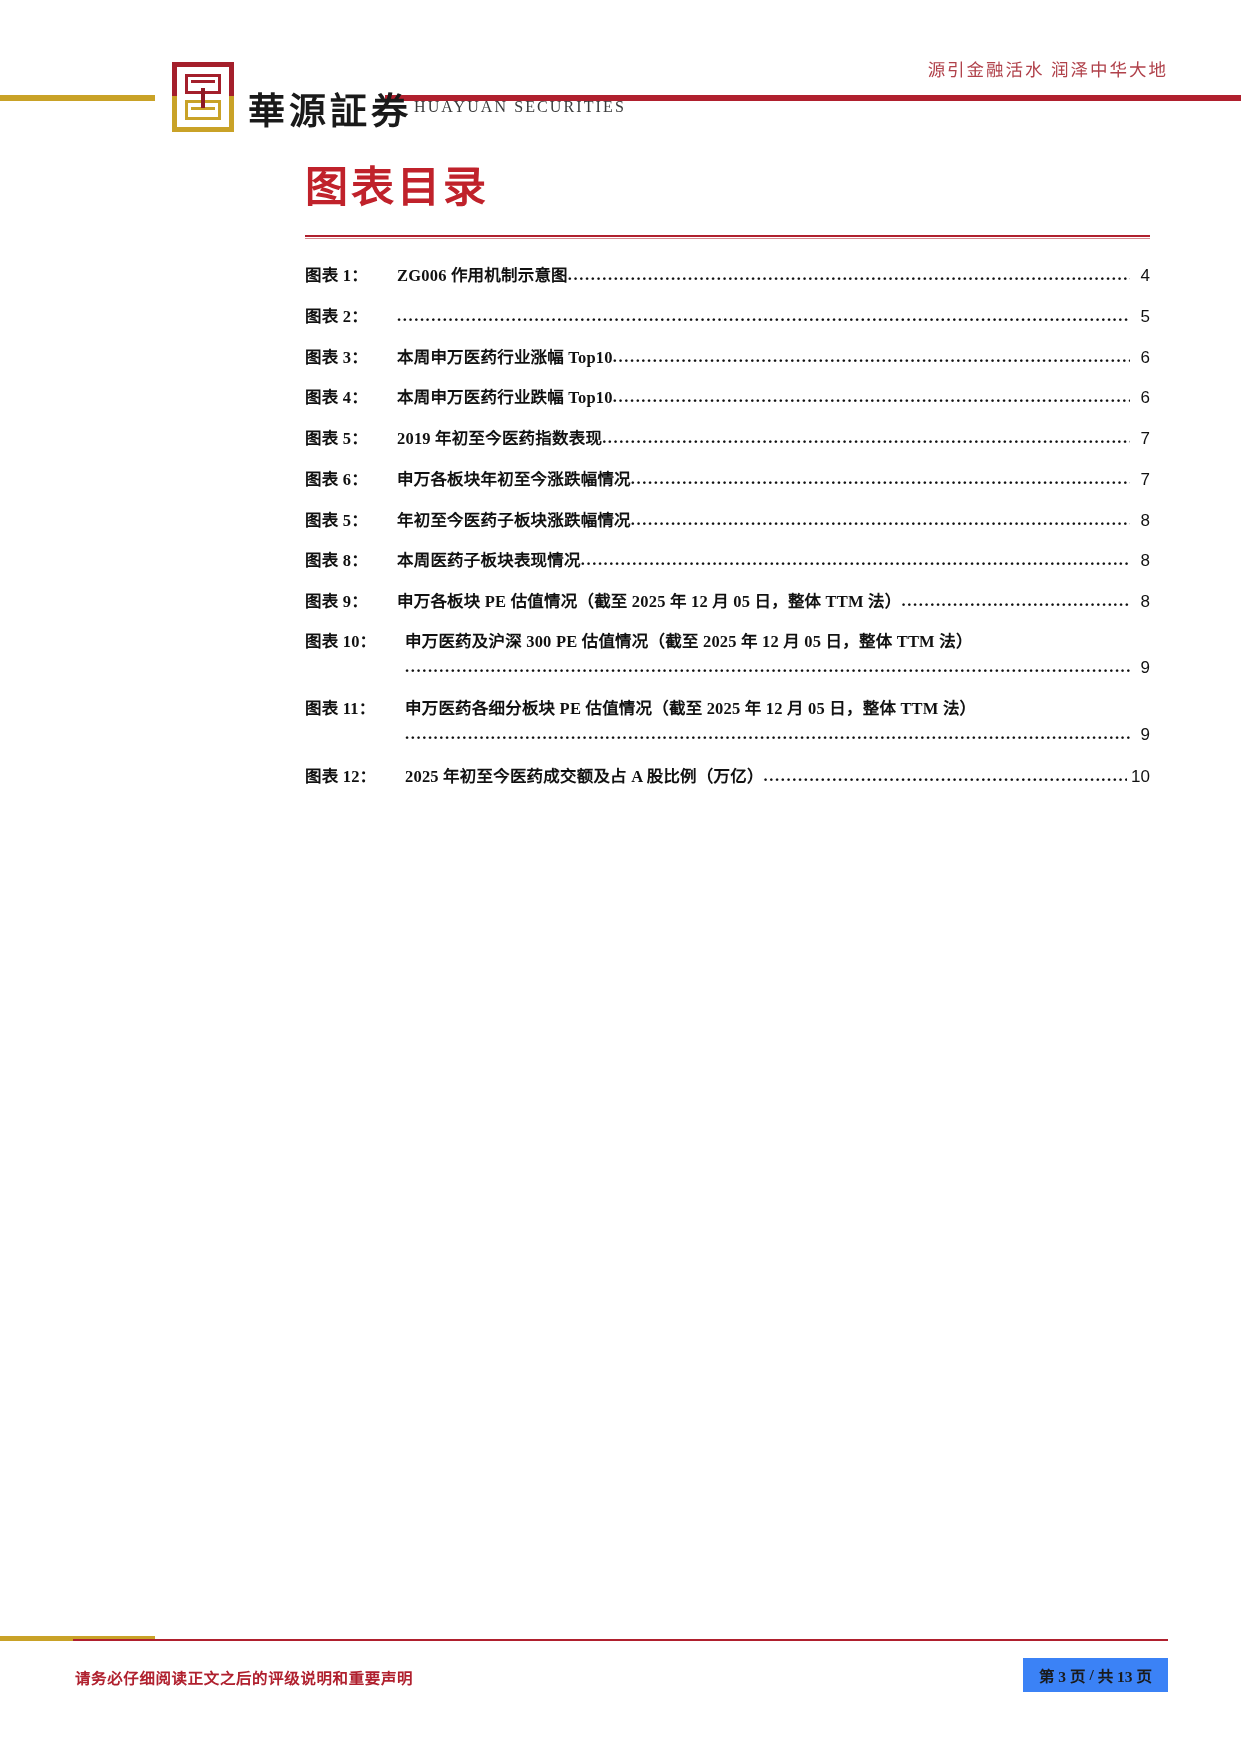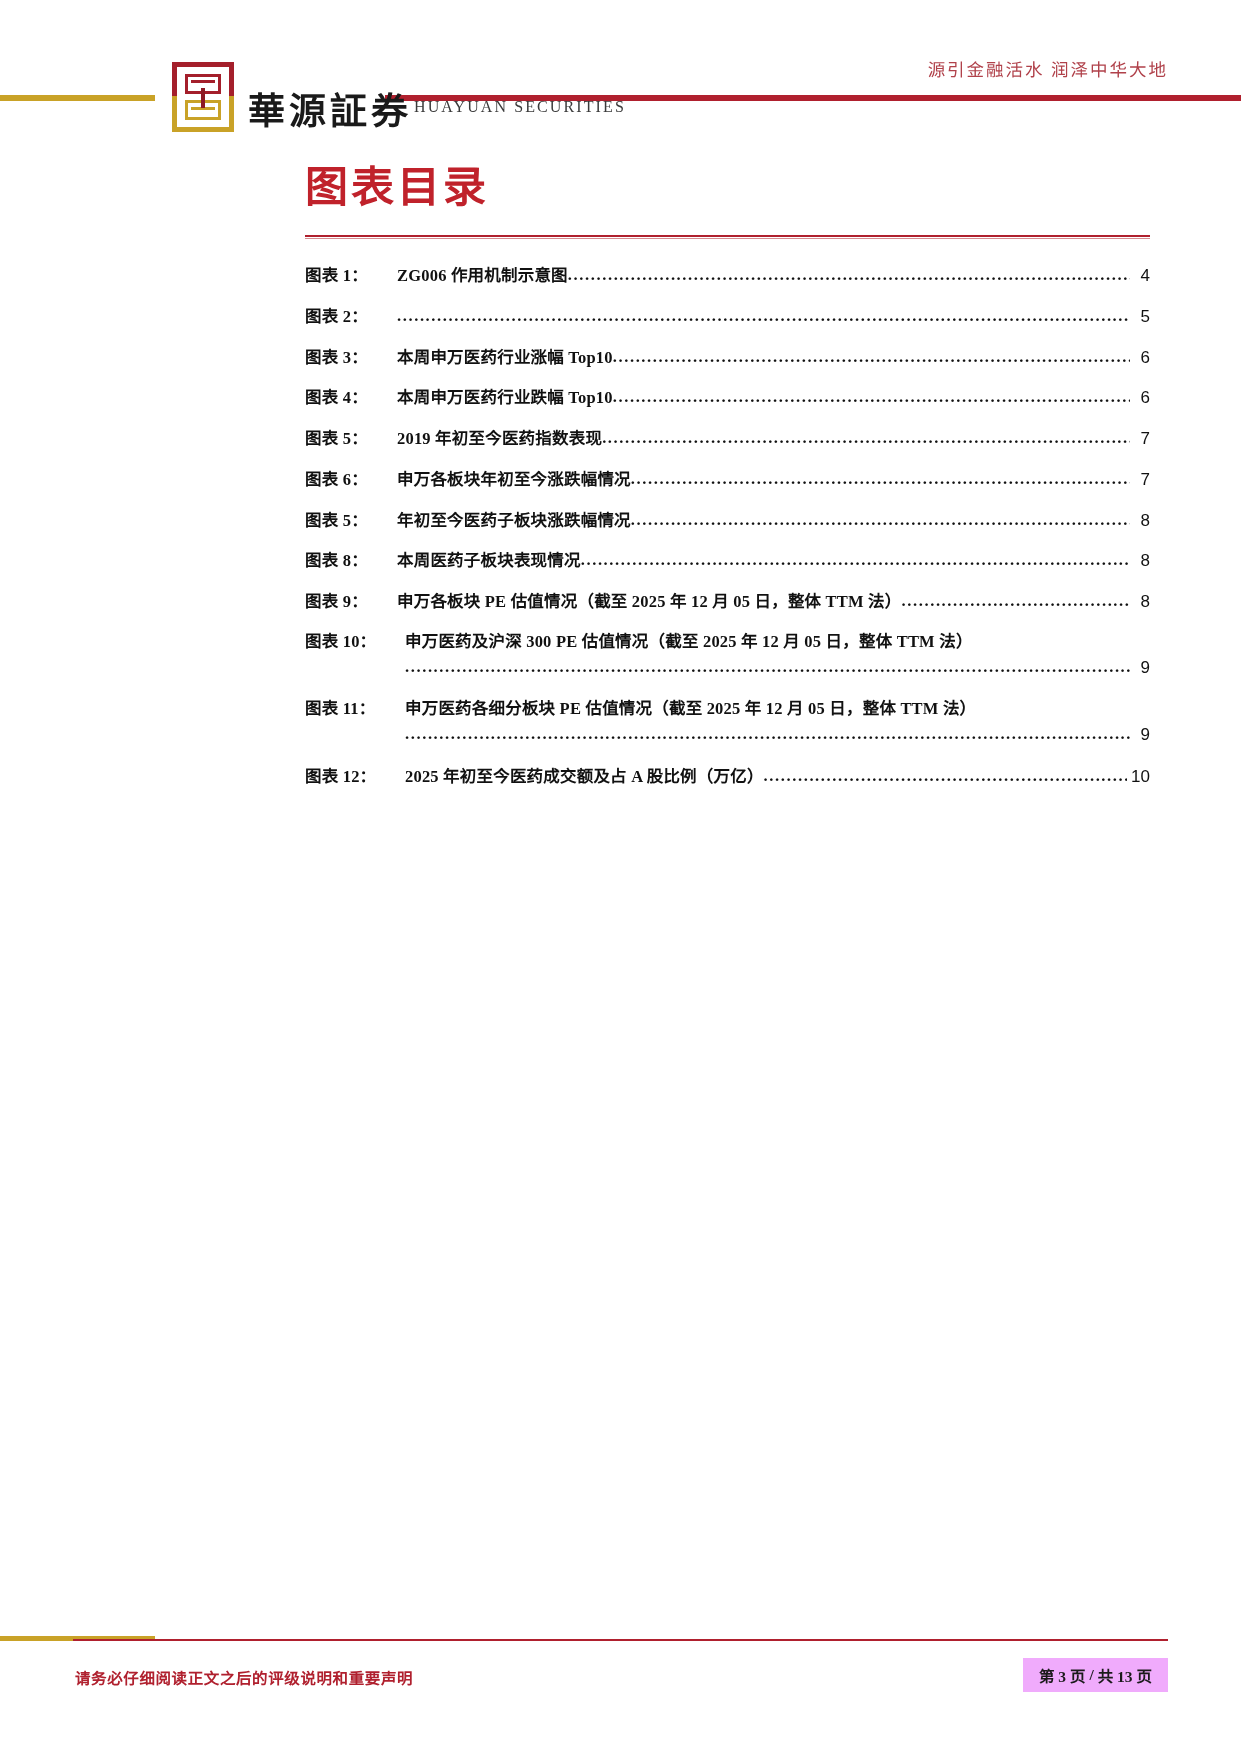--- a/index.html
+++ b/index.html
@@ -150,21 +150,21 @@
   }
   .footer-note {
     position:absolute; left:75px; bottom:66px;
     font-family:"Liberation Serif","DejaVu Serif",serif;
     font-size:15.5px; font-weight:700; color:#b0202e;
     letter-spacing:0.6px; white-space:nowrap;
   }
   .footer-page {
     position:absolute; right:73px; bottom:62px;
     display:flex; align-items:center; gap:4px;
-    background:#f0abfc;
+    background:#3b82f6;
     padding:6px 16px;
     font-family:"Liberation Serif","DejaVu Serif",serif;
     font-size:15.5px; font-weight:700; color:#1a1a1a;
     white-space:nowrap;
   }
 </style>
 </head>
 <body>
 
 <div class="page">

